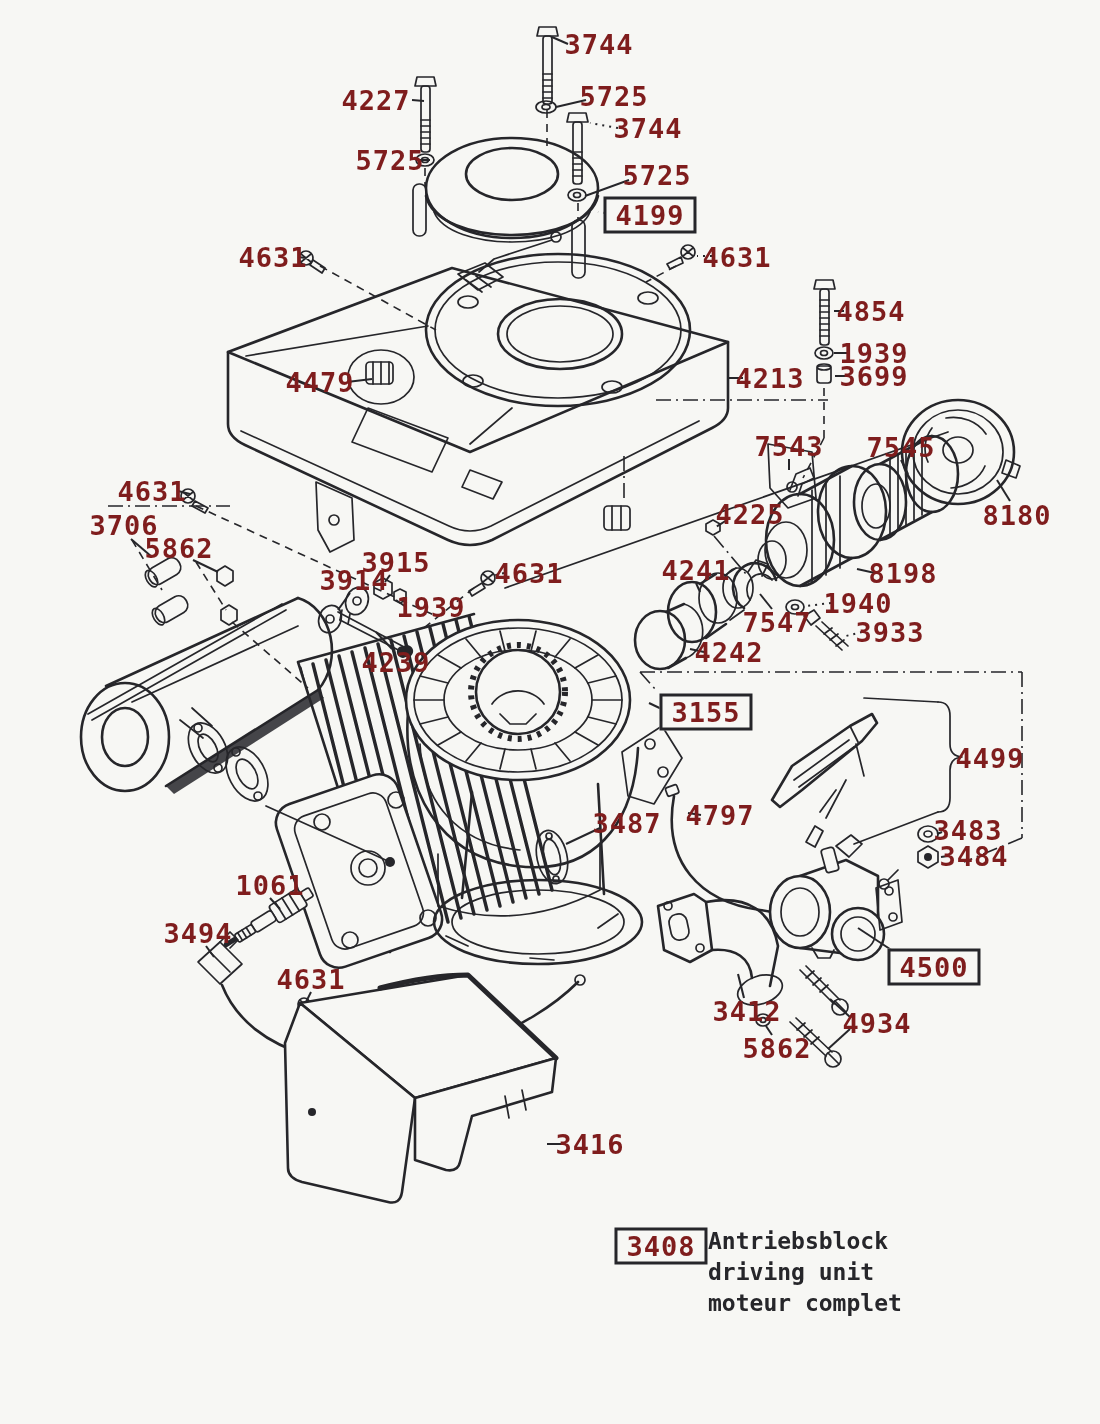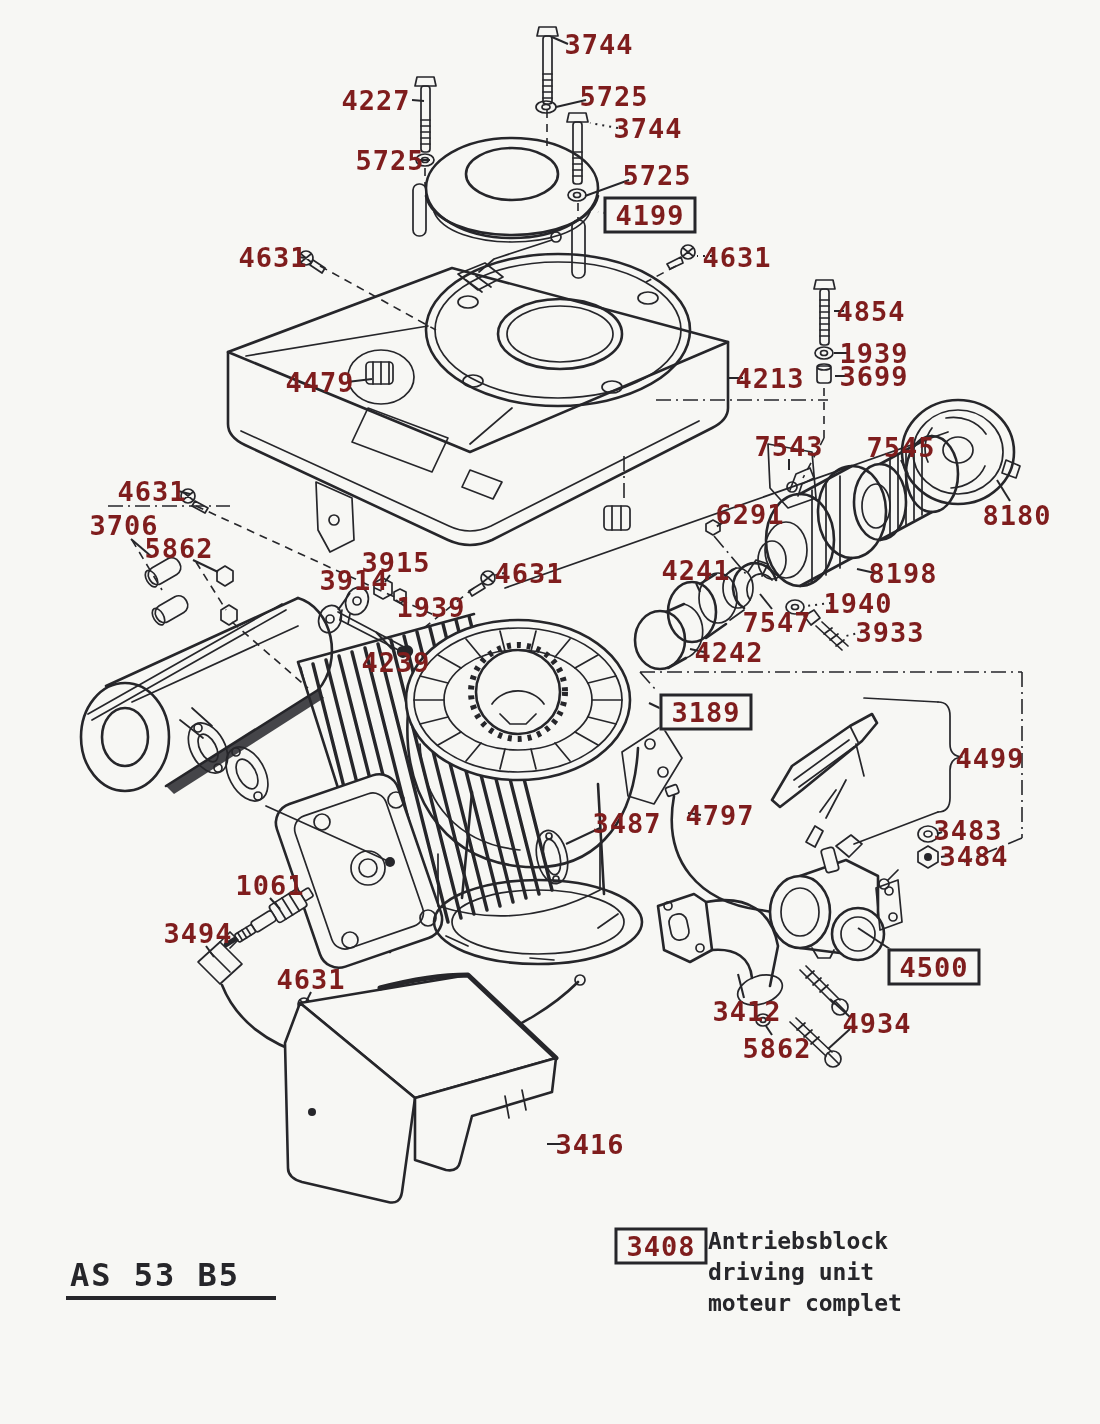--- a/index.html
+++ b/index.html
@@ -406,36 +406,36 @@
       <div class="part-label" style="left: 273px; top: 257px;">4631</div>
       <div class="part-label" style="left: 737px; top: 257px;">4631</div>
       <div class="part-label" style="left: 871px; top: 311px;">4854</div>
       <div class="part-label" style="left: 874px; top: 353px;">1939</div>
       <div class="part-label" style="left: 874px; top: 376px;">3699</div>
       <div class="part-label" style="left: 770px; top: 378px;">4213</div>
       <div class="part-label" style="left: 320px; top: 382px;">4479</div>
       <div class="part-label" style="left: 789px; top: 446px;">7543</div>
       <div class="part-label" style="left: 901px; top: 447px;">7545</div>
       <div class="part-label" style="left: 1017px; top: 515px;">8180</div>
-      <div class="part-label" style="left: 750px; top: 514px;">6291</div>
+      <div class="part-label" style="left: 750px; top: 514px;">4225</div>
       <div class="part-label" style="left: 903px; top: 573px;">8198</div>
       <div class="part-label" style="left: 696px; top: 570px;">4241</div>
       <div class="part-label" style="left: 777px; top: 622px;">7547</div>
       <div class="part-label" style="left: 858px; top: 603px;">1940</div>
       <div class="part-label" style="left: 890px; top: 632px;">3933</div>
       <div class="part-label" style="left: 729px; top: 652px;">4242</div>
       <div class="part-label" style="left: 152px; top: 491px;">4631</div>
       <div class="part-label" style="left: 124px; top: 525px;">3706</div>
       <div class="part-label" style="left: 179px; top: 548px;">5862</div>
       <div class="part-label" style="left: 396px; top: 562px;">3915</div>
       <div class="part-label" style="left: 354px; top: 580px;">3914</div>
       <div class="part-label" style="left: 431px; top: 607px;">1939</div>
       <div class="part-label" style="left: 396px; top: 662px;">4239</div>
       <div class="part-label" style="left: 529px; top: 573px;">4631</div>
-      <div class="part-label boxed" style="left: 706px; top: 712px;">3189</div>
+      <div class="part-label boxed" style="left: 706px; top: 712px;">3155</div>
       <div class="part-label" style="left: 990px; top: 758px;">4499</div>
       <div class="part-label" style="left: 968px; top: 830px;">3483</div>
       <div class="part-label" style="left: 974px; top: 856px;">3484</div>
       <div class="part-label" style="left: 627px; top: 823px;">3487</div>
       <div class="part-label" style="left: 720px; top: 815px;">4797</div>
       <div class="part-label boxed" style="left: 934px; top: 967px;">4500</div>
       <div class="part-label" style="left: 747px; top: 1011px;">3412</div>
       <div class="part-label" style="left: 777px; top: 1048px;">5862</div>
       <div class="part-label" style="left: 877px; top: 1023px;">4934</div>
       <div class="part-label" style="left: 270px; top: 885px;">1061</div>
@@ -445,16 +445,15 @@
       <div class="part-label boxed" style="left: 661px; top: 1246px;">3408</div>
     </div>
 
 <div class="legend">
   <div>Antriebsblock</div>
   <div>driving unit</div>
   <div>moteur complet</div>
 </div>
 
 <div class="models">
-  <span class="row"><span class="m">AS 53 B5</span></span>
 </div>
 
 </div>
 
 </body></html>

